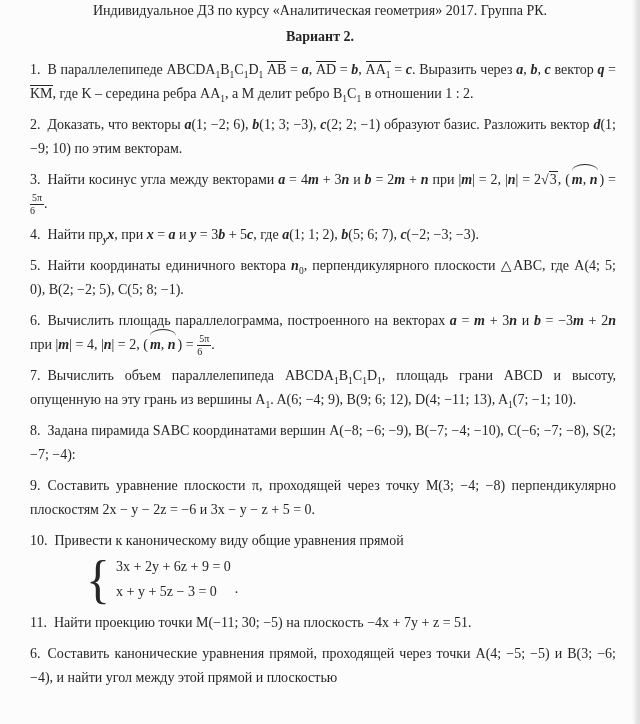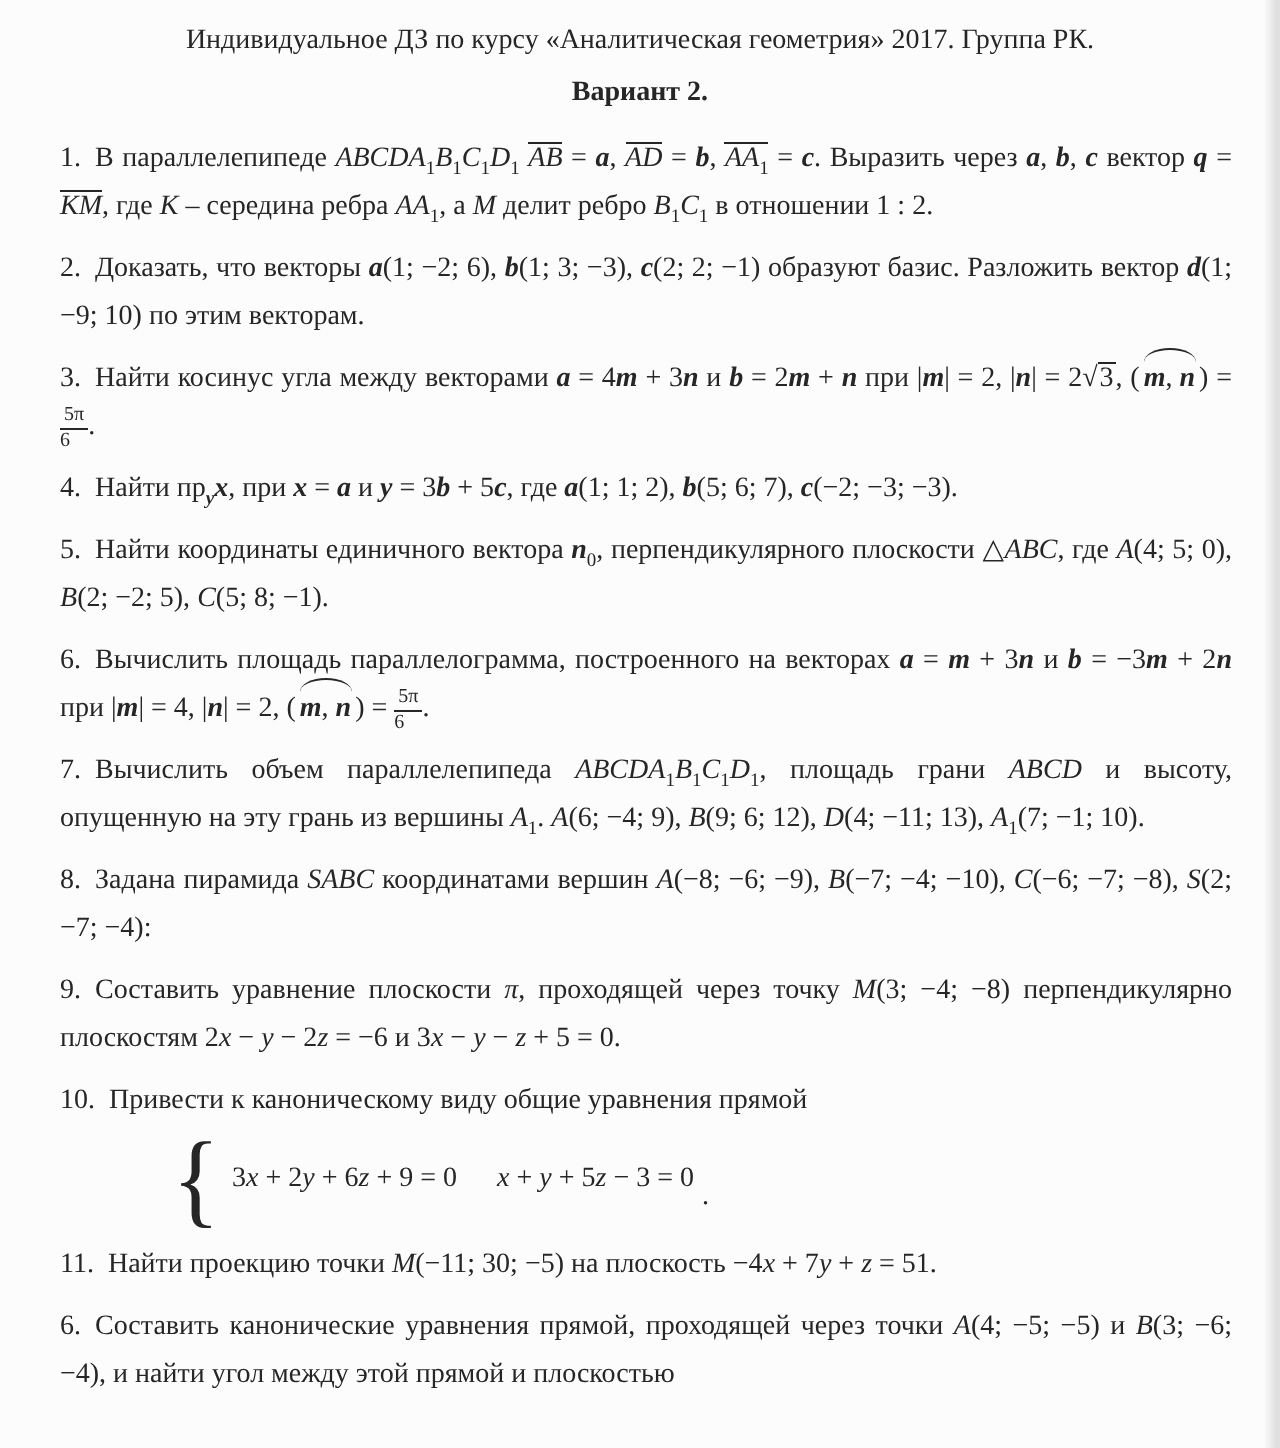--- a/index.html
+++ b/index.html
@@ -5,42 +5,42 @@
   html,body{margin:0;padding:0;}
   body{
     width:640px;height:724px;overflow:hidden;
     background:var(--paper,#fcfcfc);
     color:var(--ink,#262626);
     font-family:"Liberation Serif","DejaVu Serif",serif;
   }
   .page{position:relative;width:640px;height:724px;}
   .scan-edge{position:absolute;top:0;right:0;width:8px;height:100%;
     background:linear-gradient(90deg,rgba(0,0,0,0) 0%,#e0e0e0 75%);}
-  .doc-header{padding-top:13px;text-align:center;font-size:14px;}
+  .doc-header{padding-top:3px;text-align:center;font-size:14px;}
   .variant{font-weight:bold;margin-top:10px;}
   .content{margin:13px 24px 0 30px;font-size:14px;}
   .problem{margin-top:7px;text-align:justify;line-height:24px;}
   .subitem{margin-top:3px;line-height:24px;}
   .num{padding-right:7px;}
-  .mi{font-style:italic;}
+  .mi{}
   .mb{font-style:italic;font-weight:bold;}
   sub.ms{font-size:9.5px;font-style:normal;line-height:0;}
   sub.ms.mbs{font-style:italic;font-weight:bold;}
   .ov{display:inline-block;border-top:1px solid currentColor;padding-top:1px;line-height:14px;}
   .hat{display:inline-block;position:relative;padding:0 2px;}
   .hat::before{content:'';position:absolute;top:-4px;left:6%;right:6%;height:6px;
     border-top:1.4px solid currentColor;border-radius:50% 50% 0 0/100% 100% 0 0;}
   .sqrt{white-space:nowrap;}
   .sqrt .rad{border-top:1px solid currentColor;padding:0 1px;}
   .frac{display:inline-block;vertical-align:-6px;font-size:10px;line-height:10px;}
   .frac .fn{display:block;border-bottom:1px solid currentColor;padding:0 2px 1px;}
   .frac .fd{display:block;padding-top:1px;}
   .system{display:flex;align-items:center;margin:1px 0 1px 56px;line-height:25px;}
   .brace{font-size:50px;line-height:50px;margin-right:6px;transform:scaleY(1.05);}
-  .eqs{display:flex;flex-direction:row;gap:20px;}
+  .eqs{display:flex;flex-direction:column;}
   .eq{white-space:nowrap;}
   .sys-period{align-self:center;margin-left:4px;transform:translateY(9px);}
 </style>
 </head>
 <body>
 
 <div class="page">
   <div class="scan-edge"></div>
   <div class="doc-header">
     <div class="title">Индивидуальное ДЗ по курсу «Аналитическая геометрия» 2017. Группа РК.</div>

